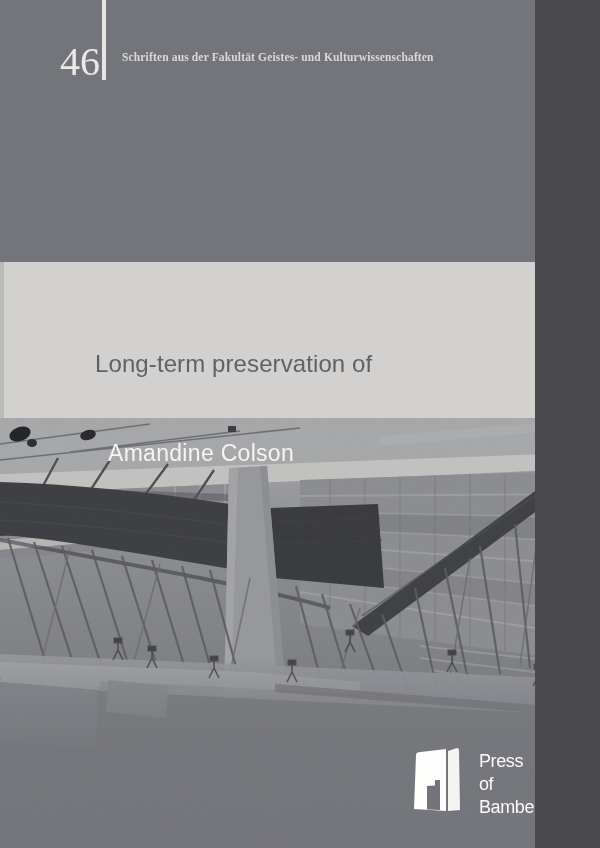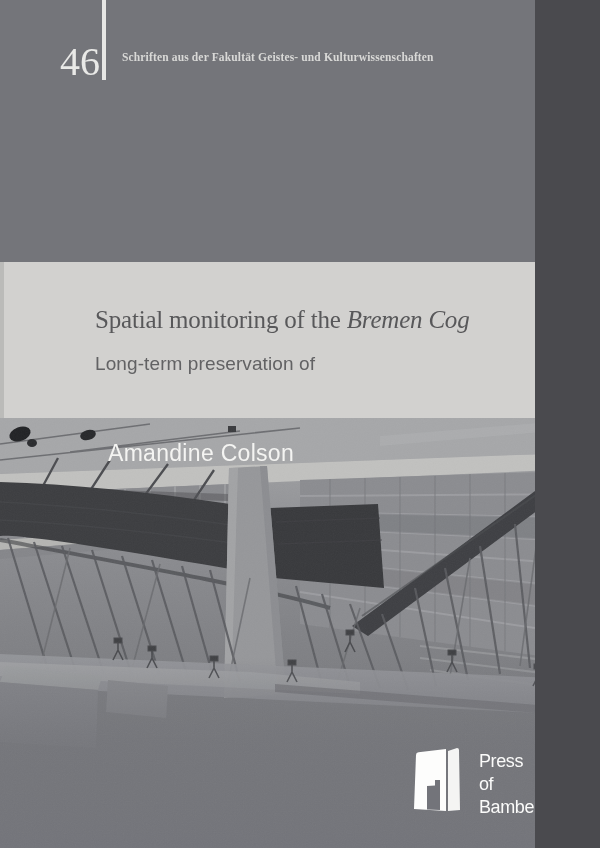--- a/index.html
+++ b/index.html
@@ -38,21 +38,21 @@
     content:"";position:absolute;left:0;top:0;bottom:0;width:4px;background:#bbbbb9;
   }
   .book-title{
     position:absolute;left:95px;top:44px;
     font-family:"Liberation Serif",serif;font-size:25px;letter-spacing:-.2px;
     color:var(--title-text);white-space:nowrap;
   }
   .book-title .italic{font-style:italic;}
   .book-subtitle{
     position:absolute;left:95px;top:88px;
-    font-size:19px;line-height:27px;color:#626264;letter-spacing:.1px;
+    font-size:24px;line-height:27px;color:#626264;letter-spacing:.1px;
   }
   
   .photo{position:absolute;left:0;top:418px;width:600px;height:430px;display:block;}
   .author-name{
     position:absolute;left:108px;top:440px;
     font-size:23px;color:#f4f4f2;letter-spacing:.3px;z-index:3;
   }
   
   .publisher-mark{position:absolute;left:413px;top:748px;width:48px;height:66px;z-index:3;}
   .publisher-name{
@@ -65,21 +65,20 @@
 
 <div class="page">
 
   <div class="series-number">46</div>
   <div class="series-divider"></div>
   <div class="series-title">
     <div>Schriften aus der Fakultät Geistes- und Kulturwissenschaften</div>
   </div>
 
   <div class="title-band">
-    <div class="book-title"><span>Spatial monitoring of the </span><span class="italic">Bremen Cog</span></div>
     <div class="book-subtitle">
       <div>Long-term preservation of</div>
     </div>
   </div>
 
   <svg class="photo" viewBox="0 0 600 430" aria-hidden="true">
     <defs>
       <linearGradient id="bgGrad" x1="0" y1="0" x2="0" y2="1">
         <stop offset="0" stop-color="#a4a5a7"></stop>
         <stop offset=".14" stop-color="#9a9b9e"></stop>

